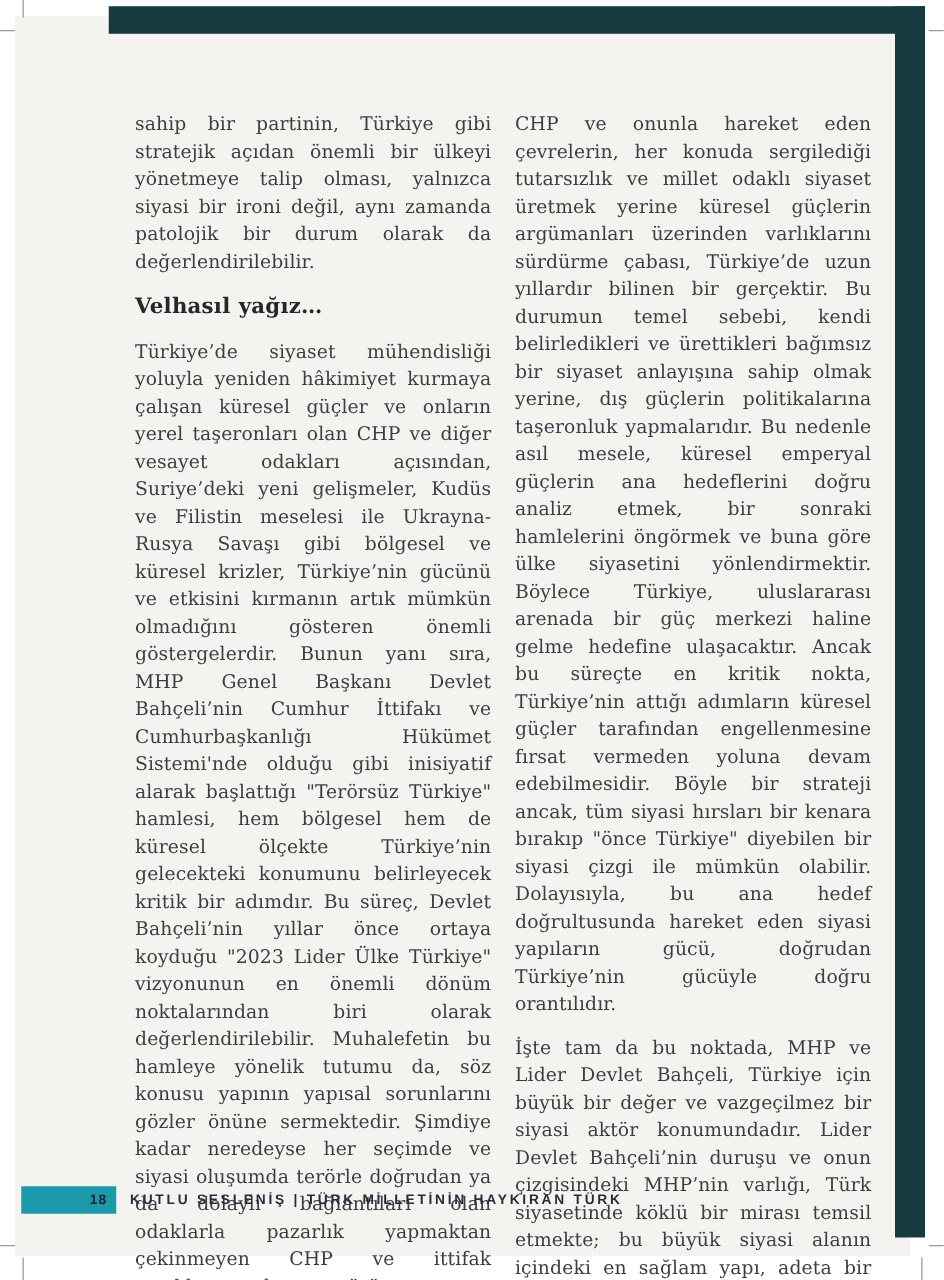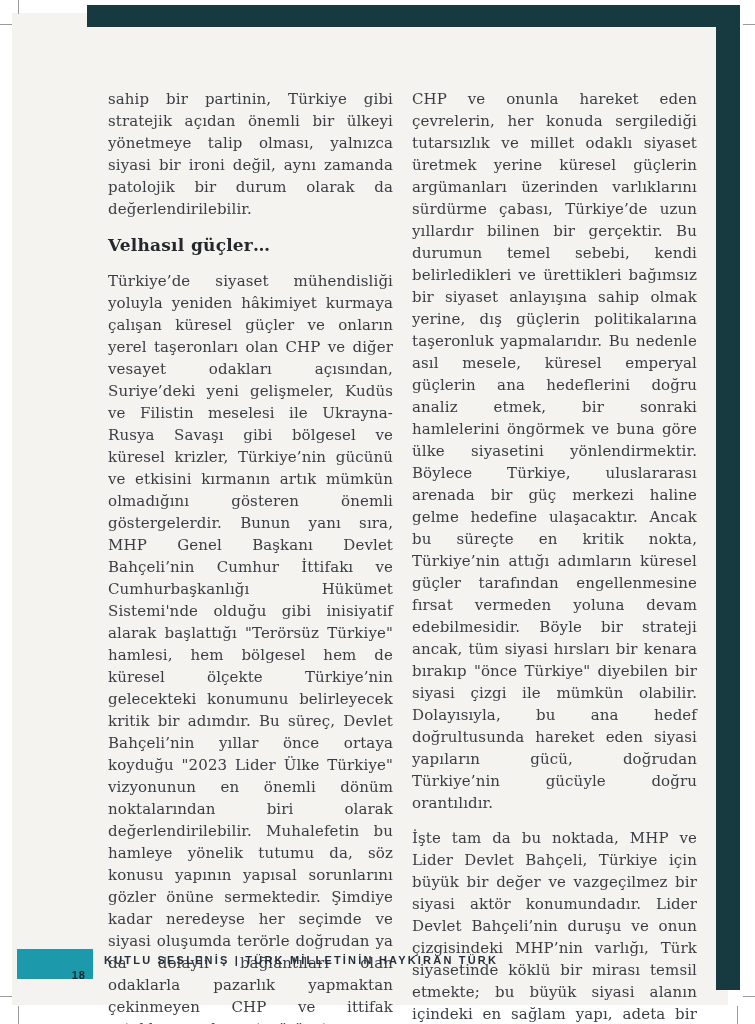--- a/index.html
+++ b/index.html
@@ -33,21 +33,21 @@
   .col p:last-child{margin-bottom:0;}
   .heading{
     font-weight:bold;color:#24282c;font-size:17px;line-height:24px;
     margin:2px 0 12px 0;text-align:left;letter-spacing:.2px;
   }
   .footer-chip{
     position:absolute;left:17px;top:949px;width:76px;height:22px;
     background:#1c9aab;
     font-family:"Liberation Sans", sans-serif;font-weight:bold;
     font-size:11px;line-height:22px;color:#16272e;
-    text-align:right;padding:15px;box-sizing:border-box;padding-right:7px;
+    text-align:right;padding:0;box-sizing:border-box;padding-right:7px;
     letter-spacing:1px;
   }
   .footer-label{
     position:absolute;left:104px;top:949px;height:22px;line-height:23px;
     font-family:"Liberation Sans", sans-serif;font-weight:bold;
     font-size:11px;color:#232e3a;letter-spacing:2.2px;white-space:nowrap;
   }
 </style>
 </head>
 <body>
@@ -61,21 +61,21 @@
 <div class="crop" style="left:0;top:24px;width:12px;height:1px;"></div>
 <div class="crop" style="left:743px;top:24px;width:12px;height:1px;"></div>
 <div class="crop" style="left:18px;top:1006px;width:1px;height:18px;"></div>
 <div class="crop" style="left:0;top:996px;width:12px;height:1px;"></div>
 <div class="crop" style="left:737px;top:1006px;width:1px;height:18px;"></div>
 <div class="crop" style="left:743px;top:996px;width:12px;height:1px;"></div>
 
 <div class="article">
   <div class="col col-left">
     <p>sahip bir partinin, Türkiye gibi stratejik açıdan önemli bir ülkeyi yönetmeye talip olması, yalnızca siyasi bir ironi değil, aynı zamanda patolojik bir durum olarak da değerlendirilebilir.</p>
-    <p class="heading">Velhasıl güçler…</p>
+    <p class="heading">Velhasıl yağız…</p>
     <p>Türkiye’de siyaset mühendisliği yoluyla yeniden hâkimiyet kurmaya çalışan küresel güçler ve onların yerel taşeronları olan CHP ve diğer vesayet odakları açısından, Suriye’deki yeni gelişmeler, Kudüs ve Filistin meselesi ile Ukrayna-Rusya Savaşı gibi bölgesel ve küresel krizler, Türkiye’nin gücünü ve etkisini kırmanın artık mümkün olmadığını gösteren önemli göstergelerdir. Bunun yanı sıra, MHP Genel Başkanı Devlet Bahçeli’nin Cumhur İttifakı ve Cumhurbaşkanlığı Hükümet Sistemi'nde olduğu gibi inisiyatif alarak başlattığı "Terörsüz Türkiye" hamlesi, hem bölgesel hem de küresel ölçekte Türkiye’nin gelecekteki konumunu belirleyecek kritik bir adımdır. Bu süreç, Devlet Bahçeli’nin yıllar önce ortaya koyduğu "2023 Lider Ülke Türkiye" vizyonunun en önemli dönüm noktalarından biri olarak değerlendirilebilir. Muhalefetin bu hamleye yönelik tutumu da, söz konusu yapının yapısal sorunlarını gözler önüne sermektedir. Şimdiye kadar neredeyse her seçimde ve siyasi oluşumda terörle doğrudan ya da dolaylı bağlantıları olan odaklarla pazarlık yapmaktan çekinmeyen CHP ve ittifak ortaklarının, konu terörün tamamen ortadan kaldırılması olduğunda tutum değiştirdiği açıkça görülmektedir. Bu durum, muhalefetin siyasi yaklaşımındaki çelişkileri ve temel yapısal sorunları bir kez daha ortaya koymaktadır.</p>
   </div>
   <div class="col col-right">
     <p>CHP ve onunla hareket eden çevrelerin, her konuda sergilediği tutarsızlık ve millet odaklı siyaset üretmek yerine küresel güçlerin argümanları üzerinden varlıklarını sürdürme çabası, Türkiye’de uzun yıllardır bilinen bir gerçektir. Bu durumun temel sebebi, kendi belirledikleri ve ürettikleri bağımsız bir siyaset anlayışına sahip olmak yerine, dış güçlerin politikalarına taşeronluk yapmalarıdır. Bu nedenle asıl mesele, küresel emperyal güçlerin ana hedeflerini doğru analiz etmek, bir sonraki hamlelerini öngörmek ve buna göre ülke siyasetini yönlendirmektir. Böylece Türkiye, uluslararası arenada bir güç merkezi haline gelme hedefine ulaşacaktır. Ancak bu süreçte en kritik nokta, Türkiye’nin attığı adımların küresel güçler tarafından engellenmesine fırsat vermeden yoluna devam edebilmesidir. Böyle bir strateji ancak, tüm siyasi hırsları bir kenara bırakıp "önce Türkiye" diyebilen bir siyasi çizgi ile mümkün olabilir. Dolayısıyla, bu ana hedef doğrultusunda hareket eden siyasi yapıların gücü, doğrudan Türkiye’nin gücüyle doğru orantılıdır.</p>
     <p>İşte tam da bu noktada, MHP ve Lider Devlet Bahçeli, Türkiye için büyük bir değer ve vazgeçilmez bir siyasi aktör konumundadır. Lider Devlet Bahçeli’nin duruşu ve onun çizgisindeki MHP’nin varlığı, Türk siyasetinde köklü bir mirası temsil etmekte; bu büyük siyasi alanın içindeki en sağlam yapı, adeta bir Orhun Yazıtı gibi abidevi bir eser olarak varlığını sürdürmektedir. Üstte mavi gök çökmedikçe, altta da yağız yer delinmedikçe Milliyetçi Hareket kutlu fikriyatının ışığında Türkiye’nin ve Türk dünyasının umudu olmaya devam edecektir.</p>
   </div>
 </div>
 
 <div class="footer-chip">18</div>
 <div class="footer-label">KUTLU SESLENİŞ | TÜRK MİLLETİNİN HAYKIRAN TÜRK</div>

